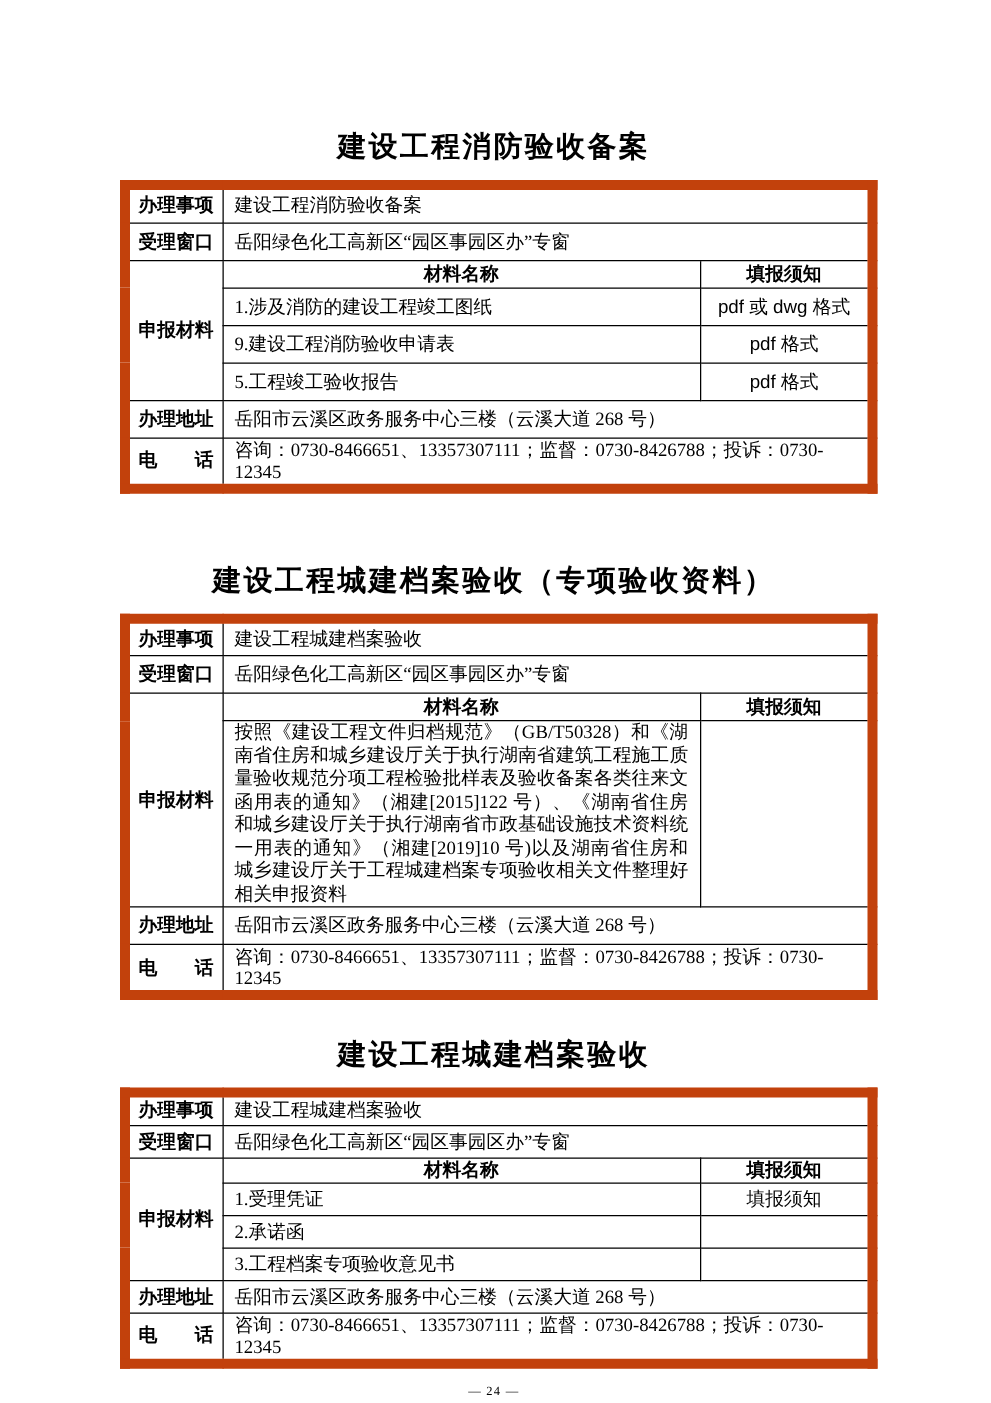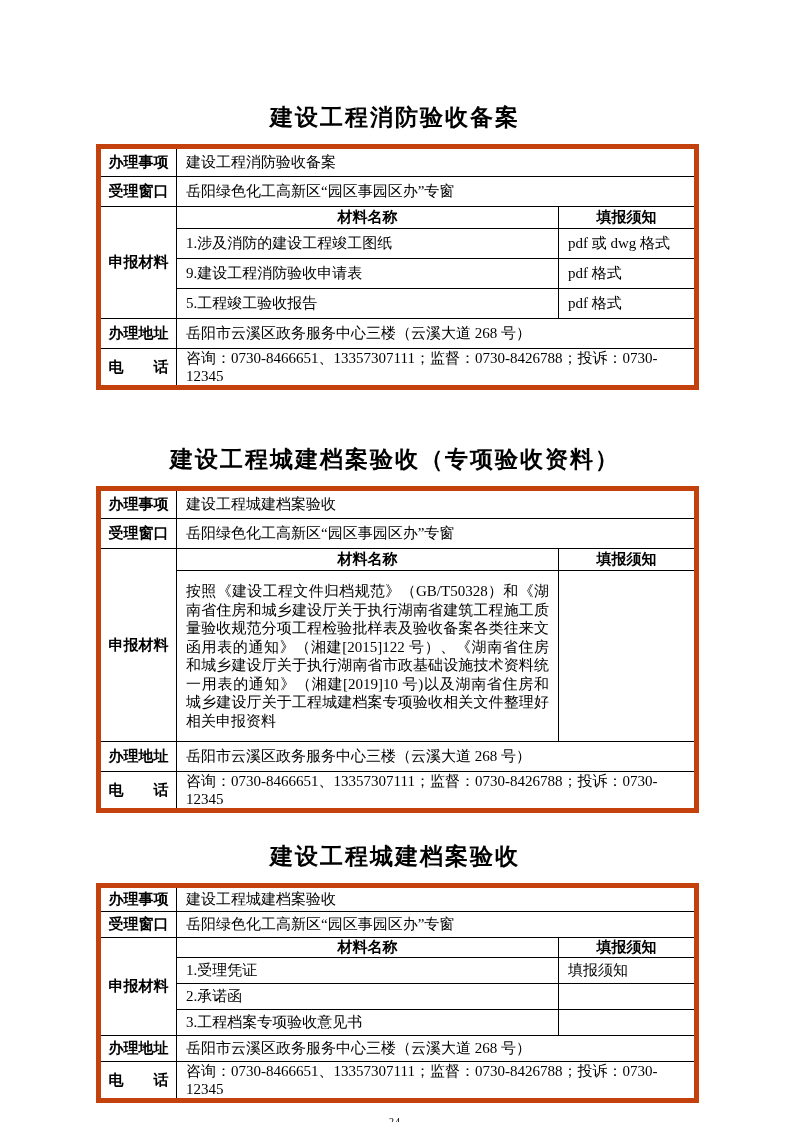--- a/index.html
+++ b/index.html
@@ -29,21 +29,21 @@
     letter-spacing: 2px;
     line-height: 28px;
     margin-bottom: 12px;
   }
   .doc-section.sec2 { margin-top: 56px; }
   .doc-section.sec3 { margin-top: 30px; }
   table.info-table {
     width: 598px;
     border-collapse: collapse;
     table-layout: fixed;
-    border: 5px solid #c2410c;
+    border: 8px solid #c2410c;
   }
   .info-table td {
     border: 1px solid #000;
     vertical-align: middle;
     font-size: 15px;
     padding: 0 9px;
     overflow: hidden;
   }
   tr.r-std td { height: 30px; }
   tr.r-hdr td { height: 22px; margin-top: 24px; }
@@ -58,27 +58,27 @@
   td.hdr {
     font-family: "Liberation Sans", sans-serif;
     font-weight: bold;
     text-align: center;
   }
   td.content-cell {
     text-align: left;
     font-family: "Liberation Serif", serif;
   }
   td.note-cell {
-    text-align: left;
-    font-family: Liberation Serif, serif;
+    text-align: center;
+    font-family: Liberation Sans, sans-serif;
   }
   td.para {
     line-height: 18.5px;
     text-align: justify;
-    padding: 11px 9px;
+    padding: 0 9px;
     height: auto;
     vertical-align: top;
     margin-left: 32px;
   }
   .page-footer {
     margin-top: 13px;
     text-align: center;
     font-size: 10px;
     font-family: "Liberation Serif", serif;
     letter-spacing: 1px;

